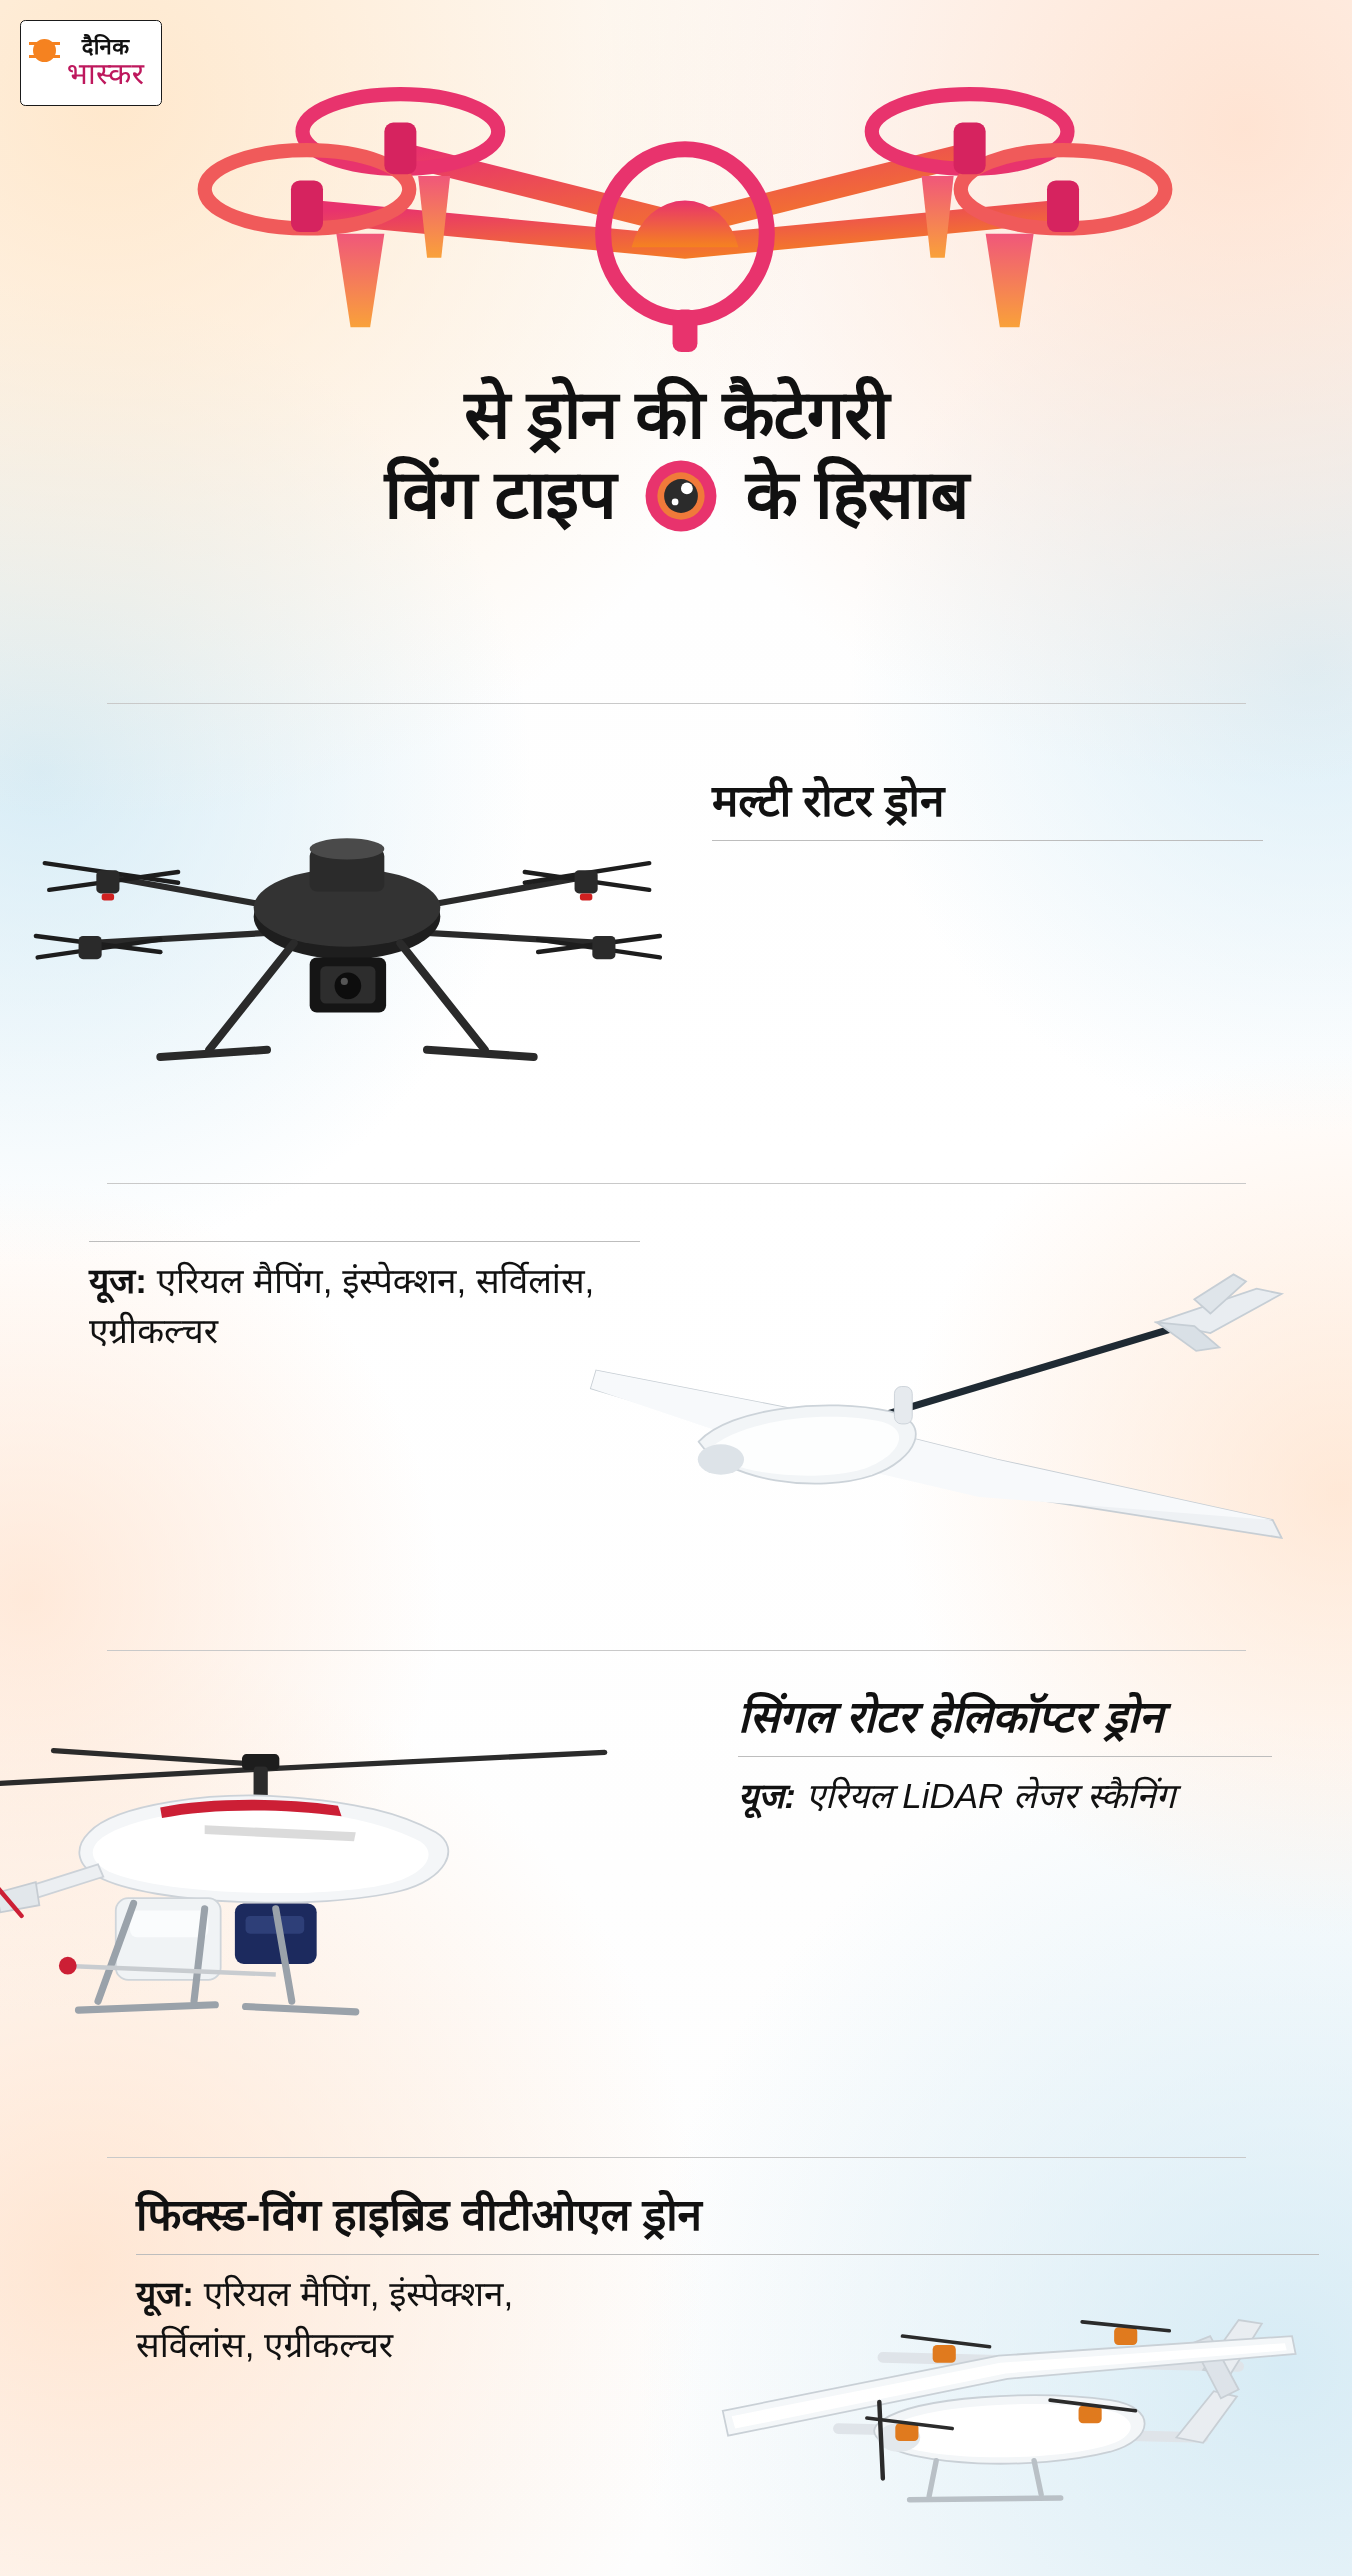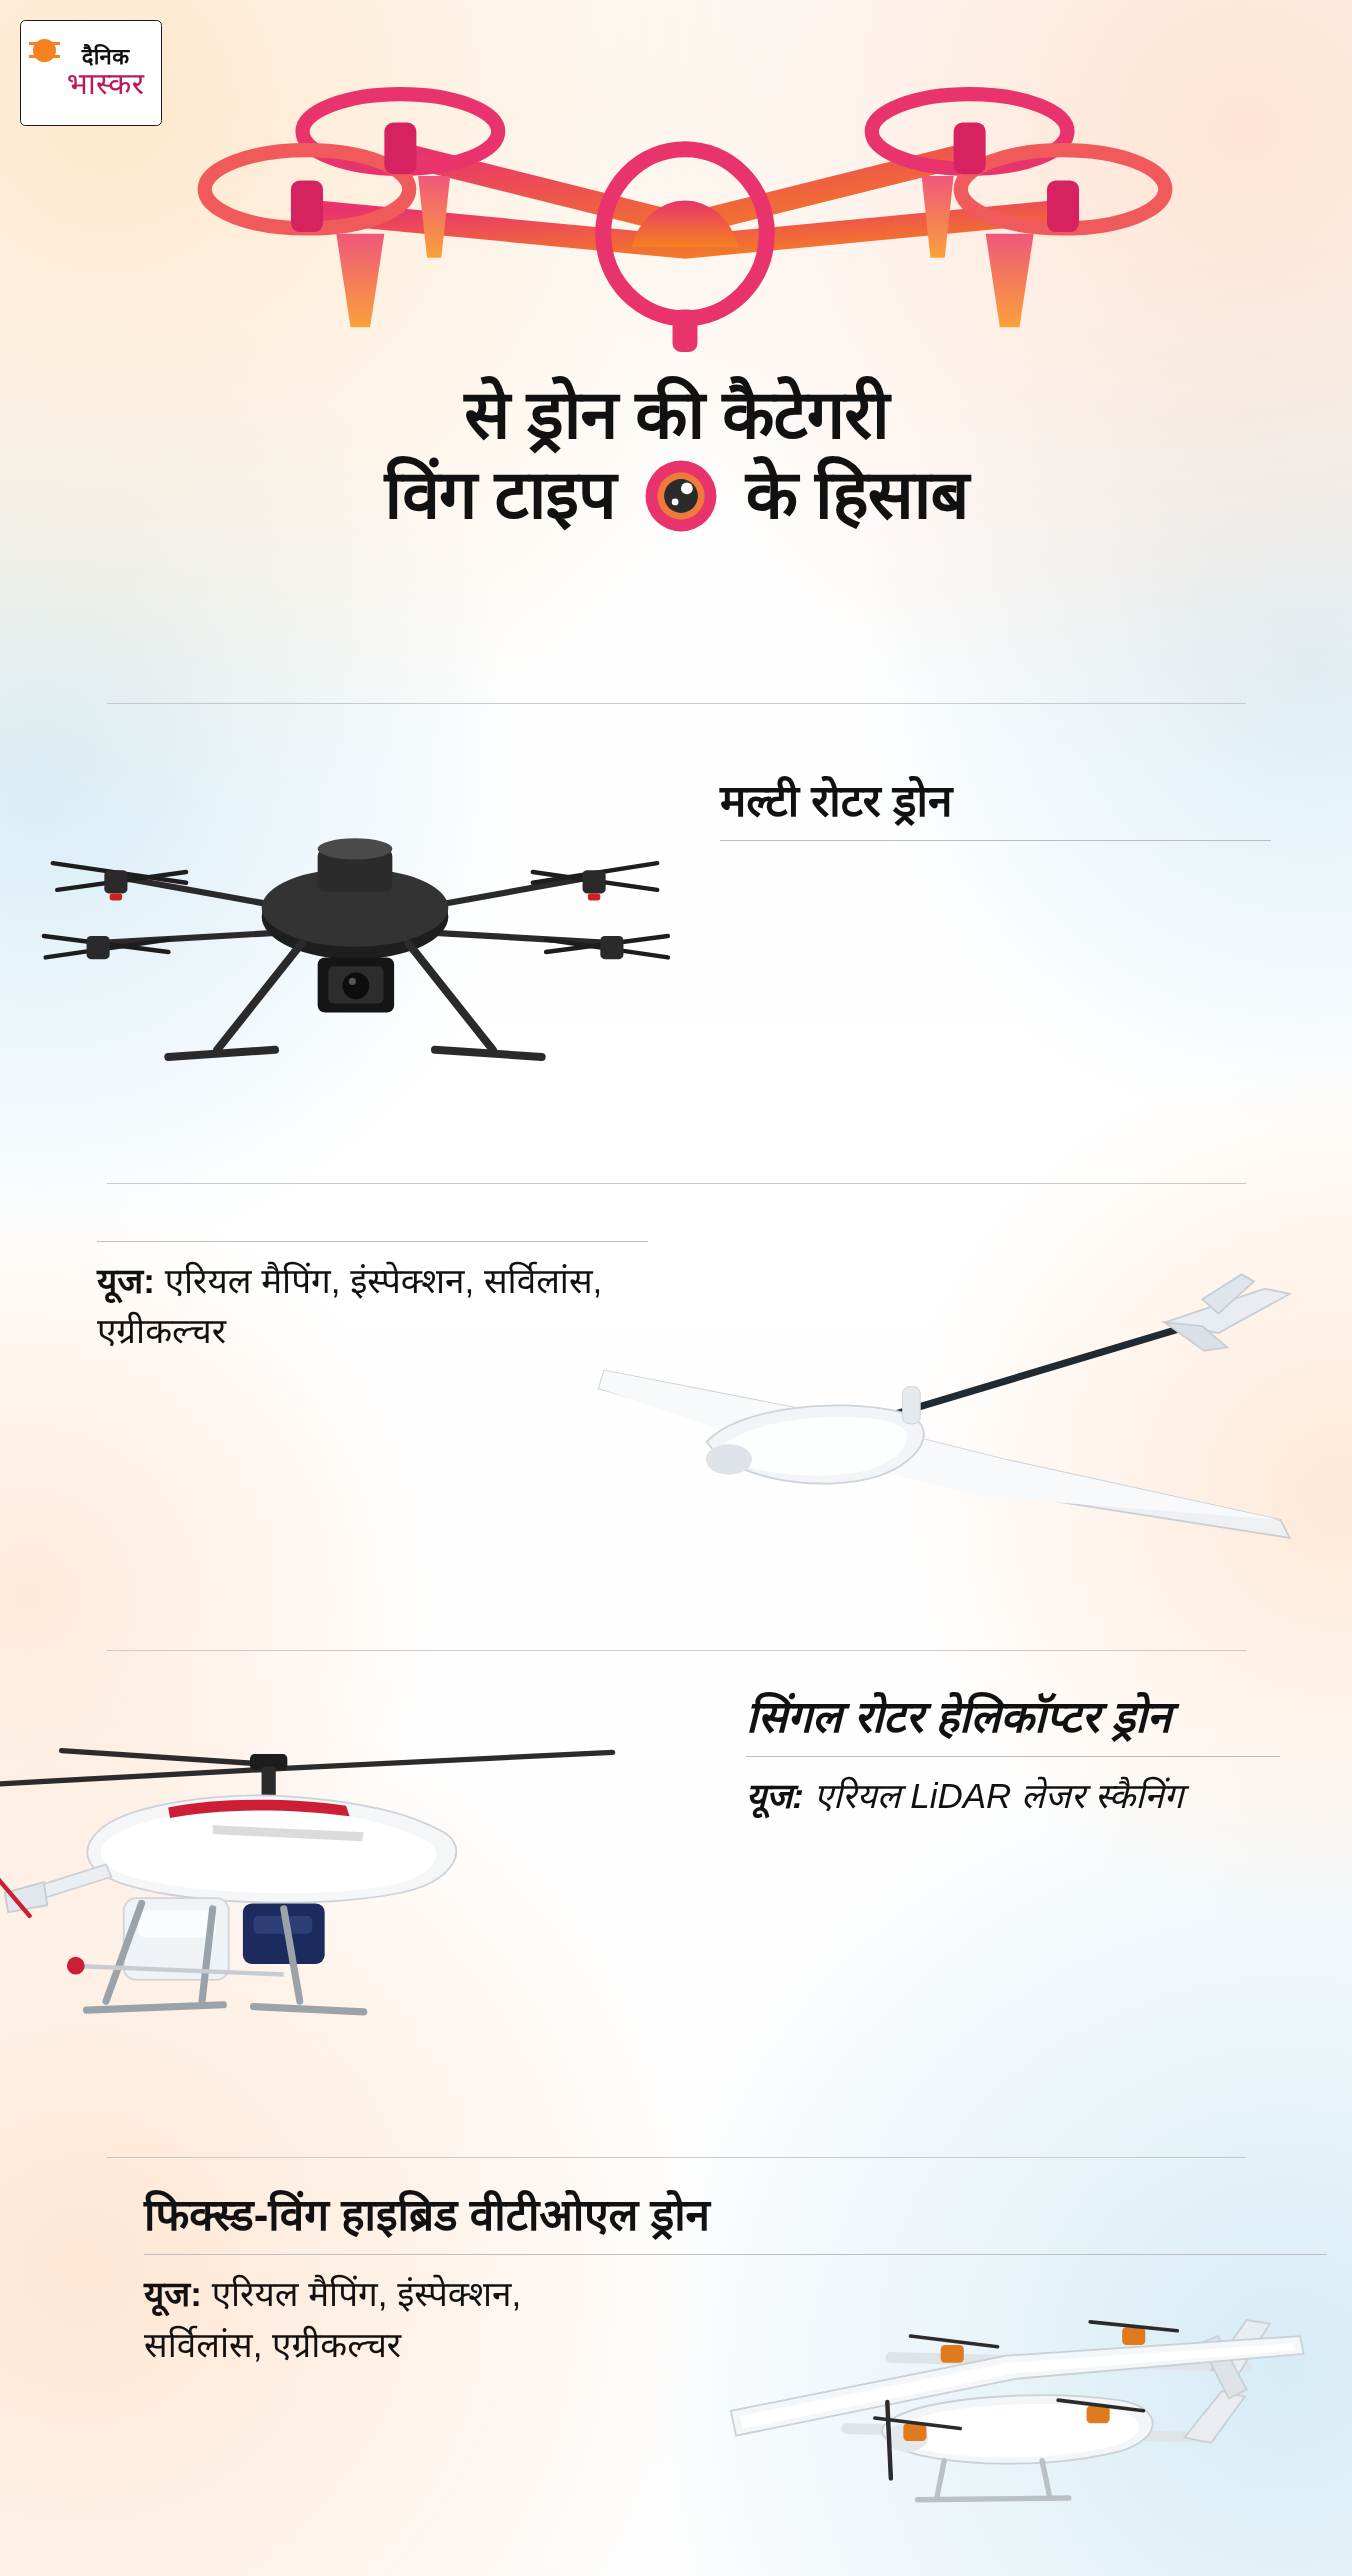--- a/index.html
+++ b/index.html
@@ -26,21 +26,21 @@
       radial-gradient(circle at 95% 92%, rgba(205,231,243,0.8) 0%, rgba(205,231,243,0) 24%),
       linear-gradient(180deg, #fdfdfd 0%, #ffffff 45%, #fdfdfd 100%);
   }
 
   
   .logo-box {
     position: absolute;
     left: 19.6px;
     top: 19.6px;
     width: 142px;
-    height: 106px;
+    height: 86px;
     background: #ffffff;
     border: 1.8px solid #1a1a1a;
     border-radius: 5.3px;
     display: flex;
     align-items: center;
     justify-content: center;
     flex-direction: column;
     padding-left: 30px;
   }
   .logo-sun {
@@ -89,21 +89,21 @@
 
   .rule {
     position: absolute;
     left: 107px;
     right: 107px;
     height: 0.9px;
     background: #c9c9c9;
   }
 
   
-  .section { position: absolute; left: 8px; right: 0; padding-left: 12px; }
+  .section { position: absolute; left: 0; right: 0; padding-left: 12px; }
   .txt-block { position: absolute; }
   .sec-title {
     font-size: 44px;
     font-weight: bold;
     color: #111;
     line-height: 1.22;
     white-space: nowrap;
   }
   .sec-title.wrap { white-space: normal; }
   .title-rule { height: 0.9px; background: #bdbdbd; margin: 12.5px 0 14.2px 0; }

